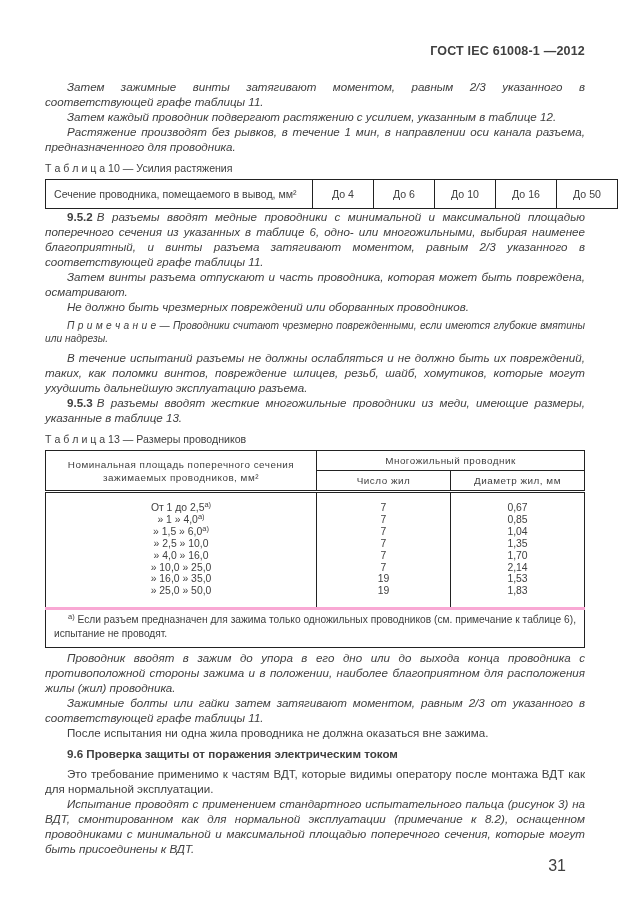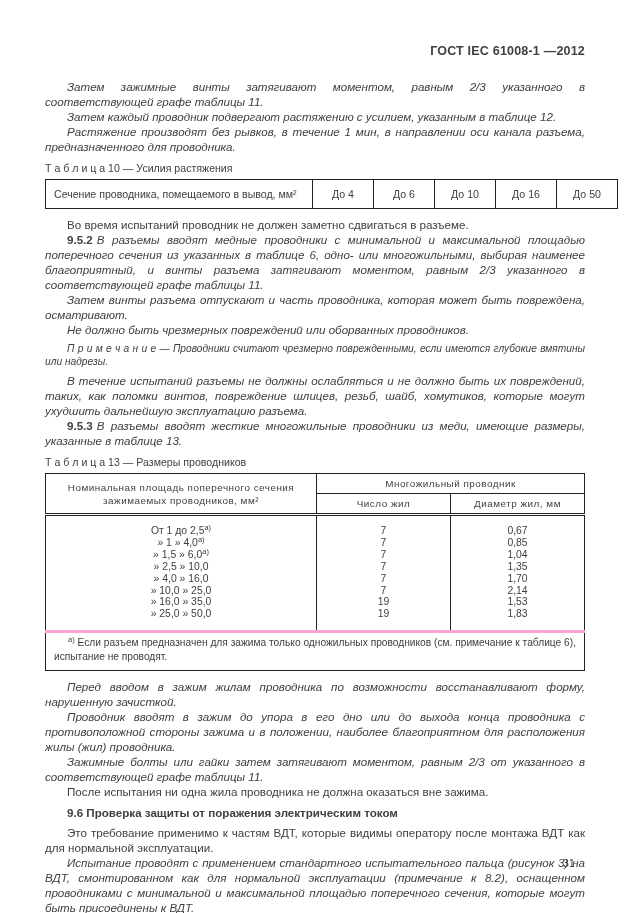--- a/index.html
+++ b/index.html
@@ -96,23 +96,23 @@
   .t13 tfoot td {
     border-top:3px solid #f9a8d4;
     font-size:10.2px;
     line-height:13.5px;
     text-align:justify;
     text-indent:14px;
     padding:3px 8px 7px 8px;
   }
   .page-num {
     position:absolute;
-    right:55px;
+    right:64px;
     top:857px;
-    font-size:11px;
+    font-size:16px;
   }
 </style>
 </head>
 <body>
 
 <div class="page">
 
   <div class="doc-header">ГОСТ IEC 61008-1 —2012</div>
 
   <p class="para italic">Затем зажимные винты затягивают моментом, равным 2/3 указанного в соответствующей графе таблицы 11.</p>
@@ -127,21 +127,20 @@
         <td class="h1">Сечение проводника, помещаемого в вывод, мм²</td>
         <td class="c">До 4</td>
         <td class="c">До 6</td>
         <td class="c">До 10</td>
         <td class="c">До 16</td>
         <td class="c">До 50</td>
       </tr>
     </tbody>
   </table>
 
-  <p class="para" style="margin-top:8px;">Во время испытаний проводник не должен заметно сдвигаться в разъеме.</p>
 
   <p class="para italic"><b class="num">9.5.2</b><span>В разъемы вводят медные проводники с минимальной и максимальной площадью поперечного сечения из указанных в таблице 6, одно- или многожильными, выбирая наименее благоприятный, и винты разъема затягивают моментом, равным 2/3 указанного в соответствующей графе таблицы 11.</span></p>
 
   <p class="para italic">Затем винты разъема отпускают и часть проводника, которая может быть повреждена, осматривают.</p>
   <p class="para italic">Не должно быть чрезмерных повреждений или оборванных проводников.</p>
 
   <p class="note">П р и м е ч а н и е — Проводники считают чрезмерно поврежденными, если имеются глубокие вмятины или надрезы.</p>
 
   <p class="para italic">В течение испытаний разъемы не должны ослабляться и не должно быть их повреждений, таких, как поломки винтов, повреждение шлицев, резьб, шайб, хомутиков, которые могут ухудшить дальнейшую эксплуатацию разъема.</p>
 
@@ -202,21 +201,20 @@
         <td class="c3">1,83</td>
       </tr>
     </tbody>
     <tfoot>
       <tr>
         <td colspan="3"><sup>а)</sup> <span>Если разъем предназначен для зажима только одножильных проводников (см. примечание к таблице 6), испытание не проводят.</span></td>
       </tr>
     </tfoot>
   </table>
 
-  <p class="para italic" style="margin-top:8px;">Перед вводом в зажим жилам проводника по возможности восстанавливают форму, нарушенную зачисткой.</p>
   <p class="para italic">Проводник вводят в зажим до упора в его дно или до выхода конца проводника с противоположной стороны зажима и в положении, наиболее благоприятном для расположения жилы (жил) проводника.</p>
   <p class="para italic">Зажимные болты или гайки затем затягивают моментом, равным 2/3 от указанного в соответствующей графе таблицы 11.</p>
   <p class="para">После испытания ни одна жила проводника не должна оказаться вне зажима.</p>
 
   <p class="heading">9.6 Проверка защиты от поражения электрическим током</p>
 
   <p class="para">Это требование применимо к частям ВДТ, которые видимы оператору после монтажа ВДТ как для нормальной эксплуатации.</p>
   <p class="para italic">Испытание проводят с применением стандартного испытательного пальца (рисунок 3) на ВДТ, смонтированном как для нормальной эксплуатации (примечание к 8.2), оснащенном проводниками с минимальной и максимальной площадью поперечного сечения, которые могут быть присоединены к ВДТ.</p>
 
   <div class="page-num">31</div>

